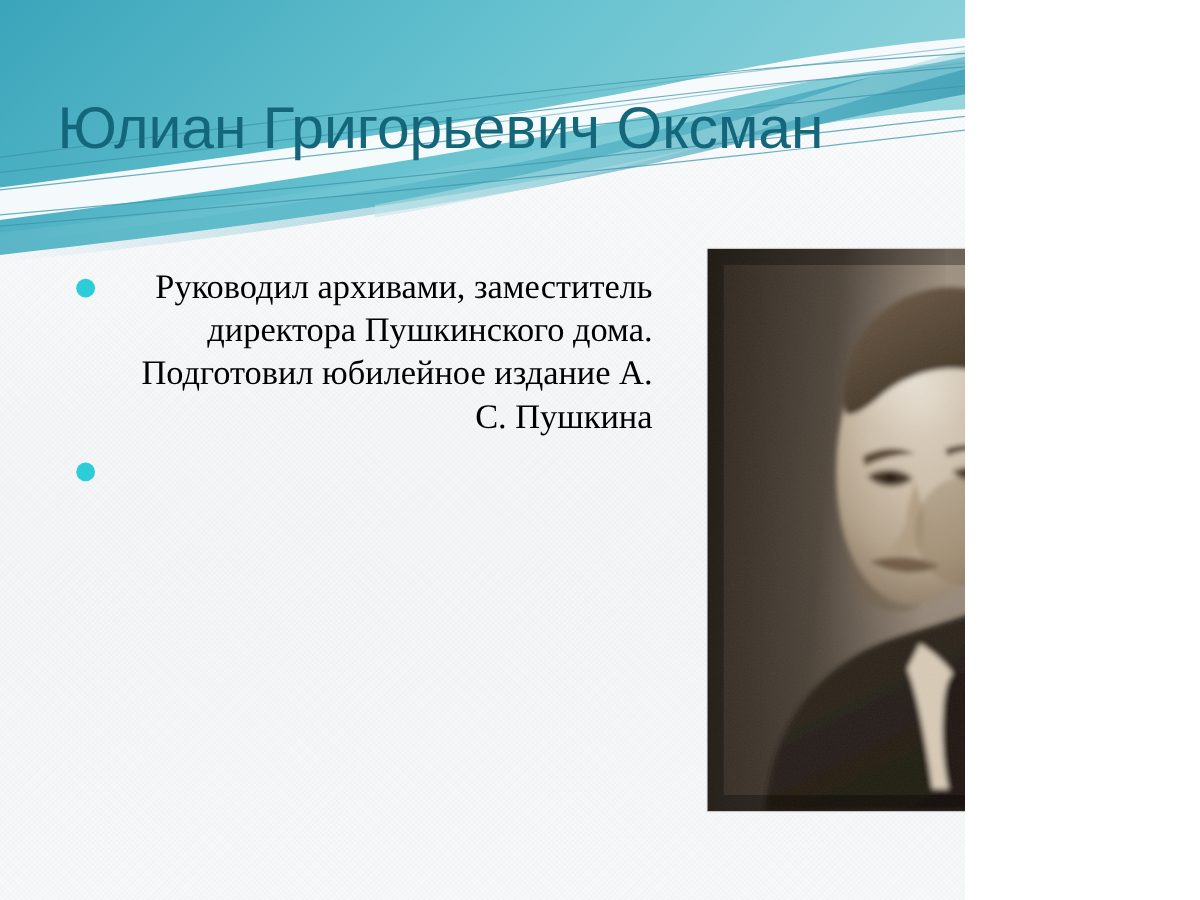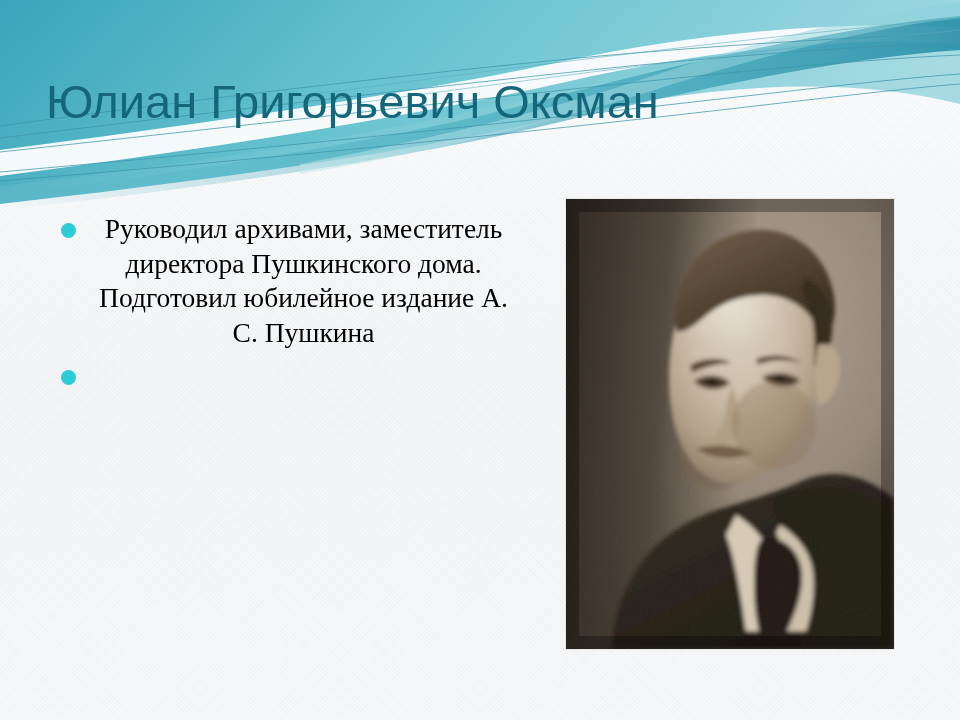--- a/index.html
+++ b/index.html
@@ -3,21 +3,21 @@
 <meta charset="utf-8">
 <title>Юлиан Григорьевич Оксман</title>
 <style>
   html, body {
     margin: 0;
     padding: 0;
     background: #ffffff;
   }
   #slide {
     position: relative;
-    width: 960px;
+    width: 772px;
     height: 720px;
     overflow: hidden;
     background: #f7f8fa;
     font-family: "Liberation Sans", sans-serif;
   }
 
   
   #slide-bg {
     position: absolute;
     inset: 0;
@@ -67,21 +67,21 @@
     list-style: none;
   }
   .bullet-item {
     position: relative;
     padding-left: 33px;
     margin-bottom: 8px;
     color: #000000;
     font-family: "Liberation Serif", serif;
     font-size: 27.5px;
     line-height: 1.26;
-    text-align: center;
+    text-align: right;
   }
   .bullet-dot {
     position: absolute;
     left: 9px;
     top: 11px;
     width: 15px;
     height: 15px;
     border-radius: 50%;
     background: #2ccdd8;
   }

